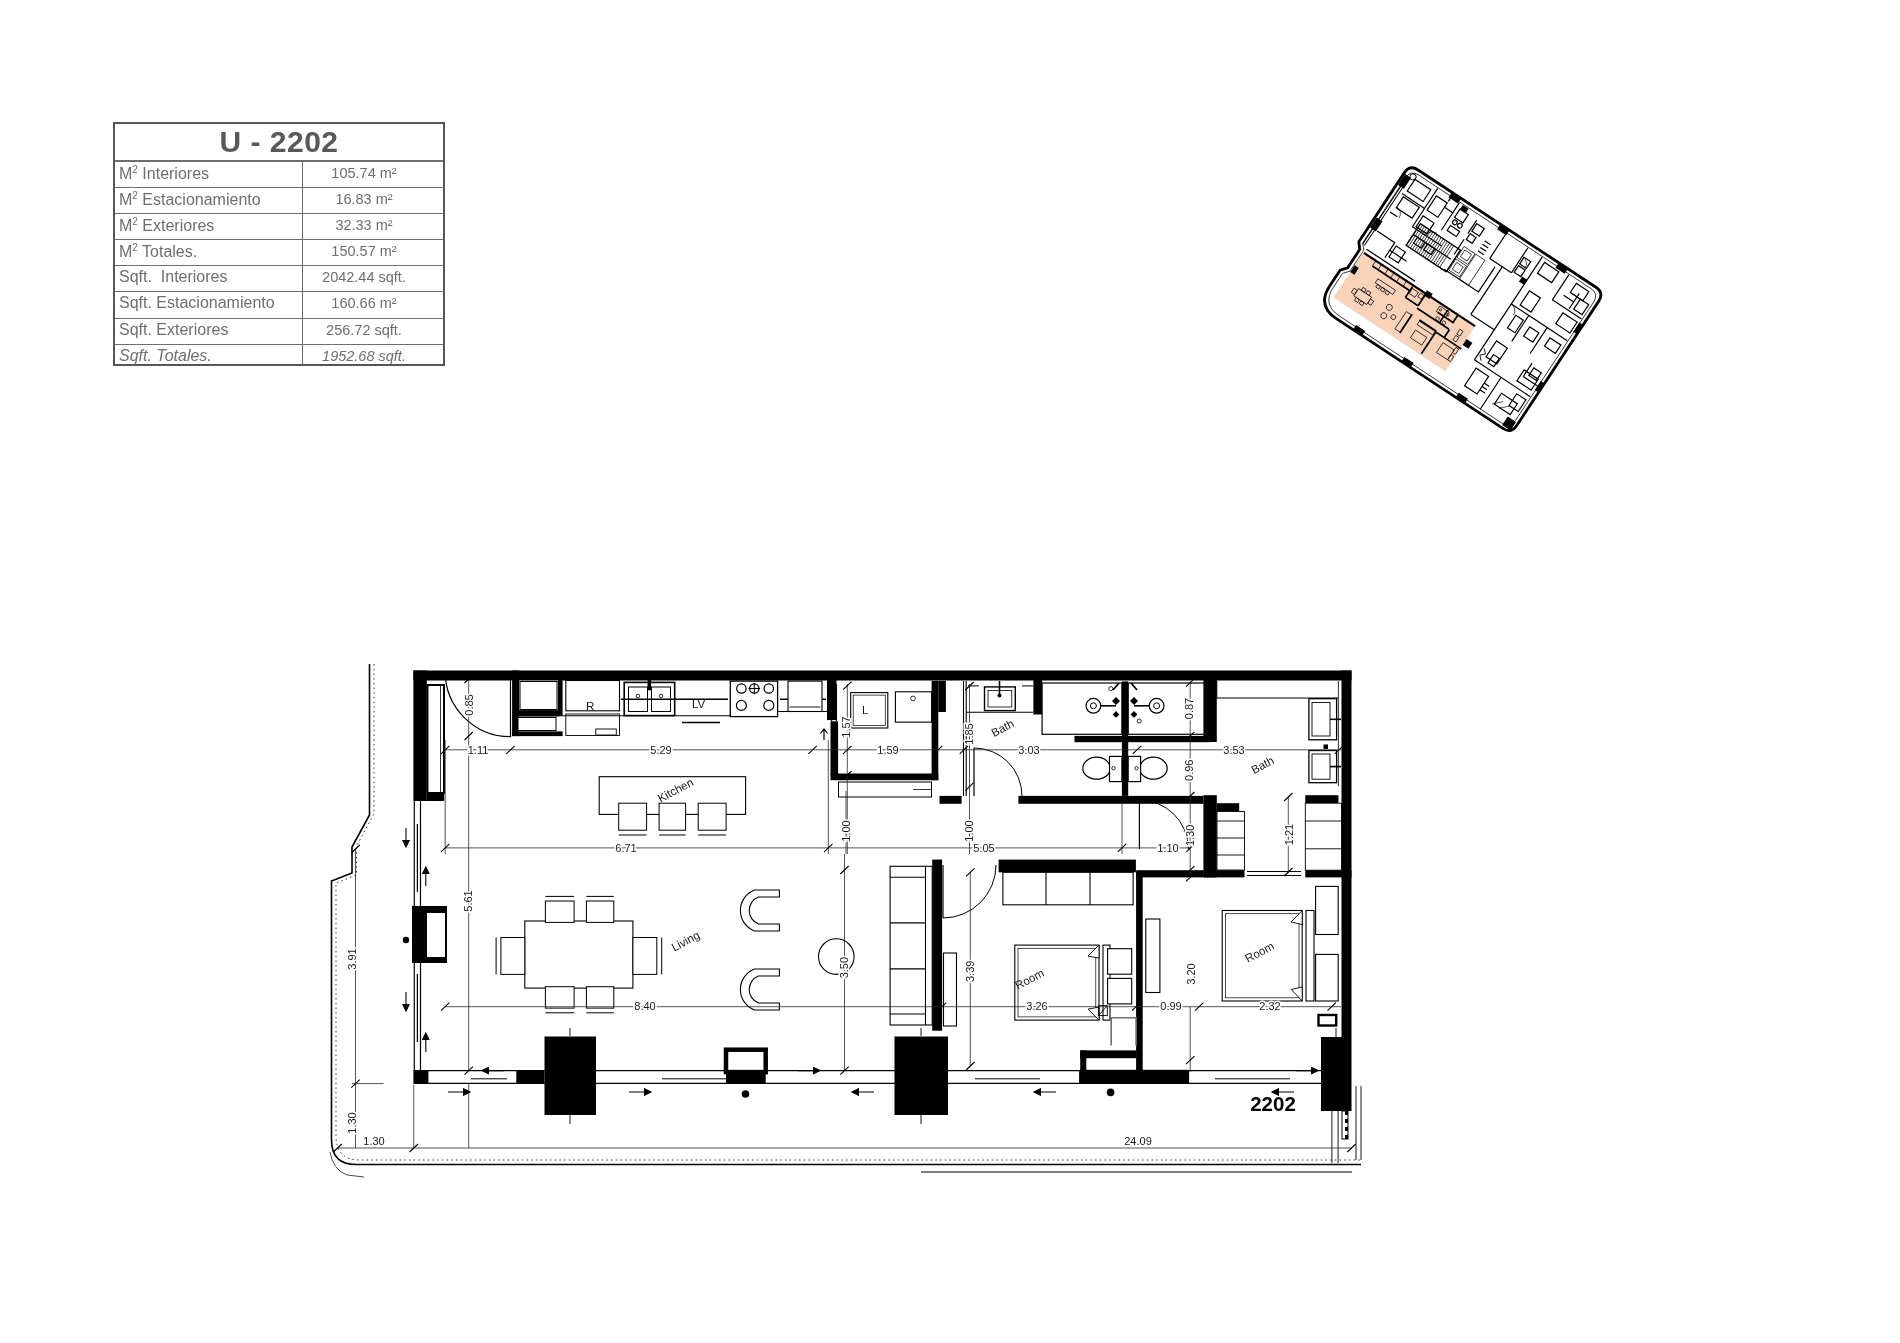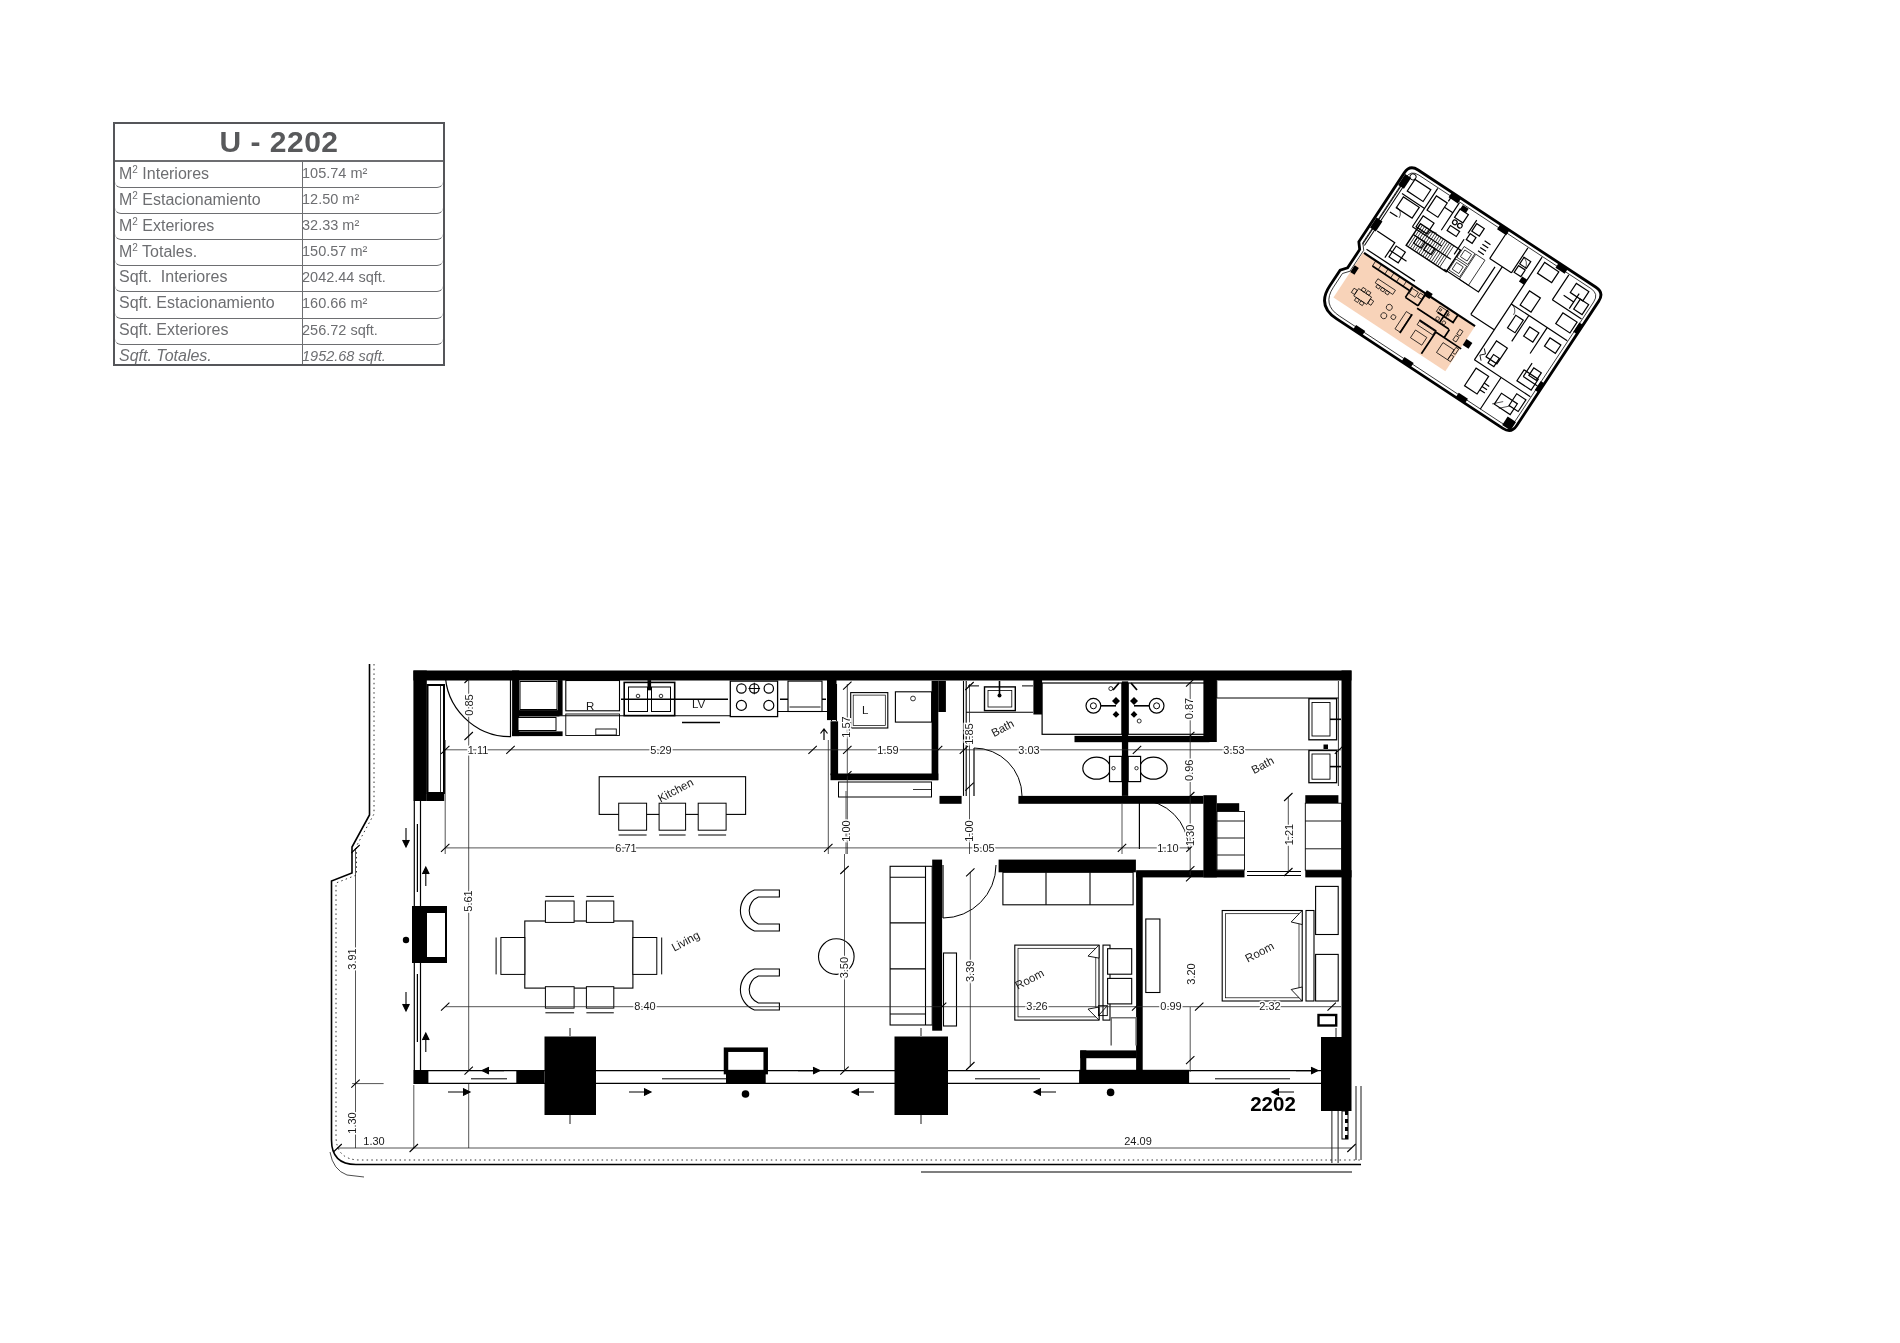--- a/index.html
+++ b/index.html
@@ -1,42 +1,42 @@
 <!DOCTYPE html>
 <html><head>
 <meta charset="utf-8">
 <style>
 html,body{margin:0;padding:0;background:#fff;}
 #page{position:relative;width:1900px;height:1343px;background:#fff;overflow:hidden;font-family:"Liberation Sans",sans-serif;margin-top:24px;}
 #tbl{position:absolute;left:113px;top:98px;width:328px;height:240px;border:2px solid #55565a;color:#6d6e71;}
 #tbl .title{height:36px;line-height:36px;text-align:center;font-size:30px;font-weight:bold;color:#58595b;border-bottom:2px solid #6d6e71;letter-spacing:0.5px;}
-#tbl .row{height:25.1px;border-bottom:1.4px solid #6d6e71;position:relative;font-size:16px;border-radius:6px;}
+#tbl .row{height:25.1px;border-bottom:1.4px solid #6d6e71;position:relative;font-size:16px;}
 #tbl .row:last-child{border-bottom:none;font-style:italic;}
 #tbl .lab{position:absolute;left:4px;top:2px;white-space:nowrap;}
-#tbl .val{position:absolute;left:187px;right:17px;top:3px;text-align:left;font-size:14.5px;}
+#tbl .val{position:absolute;left:187px;right:17px;top:3px;text-align:center;font-size:14.5px;}
 #tbl .cdiv{position:absolute;left:187px;top:36px;bottom:0;width:1.4px;background:#6d6e71;}
 sup{font-size:10px;}
 svg text{font-family:"Liberation Sans",sans-serif;}
 .dt{font-size:11px;fill:#1a1a1a;paint-order:stroke;stroke:#fff;stroke-width:3px;}
 .rl{font-size:11.5px;fill:#1a1a1a;}
 </style>
 </head>
 <body>
 <div id="page">
 
 <div id="tbl">
   <div class="cdiv"></div>
   <div class="title">U - 2202</div>
   <div class="row">
         <span class="lab">M<sup>2</sup> Interiores</span>
         <span class="val">105.74 m²</span>
       </div>
   <div class="row">
         <span class="lab">M<sup>2</sup> Estacionamiento</span>
-        <span class="val">12.50 m²</span>
+        <span class="val">16.83 m²</span>
       </div>
   <div class="row">
         <span class="lab">M<sup>2</sup> Exteriores</span>
         <span class="val">32.33 m²</span>
       </div>
   <div class="row">
         <span class="lab">M<sup>2</sup> Totales.</span>
         <span class="val">150.57 m²</span>
       </div>
   <div class="row">

